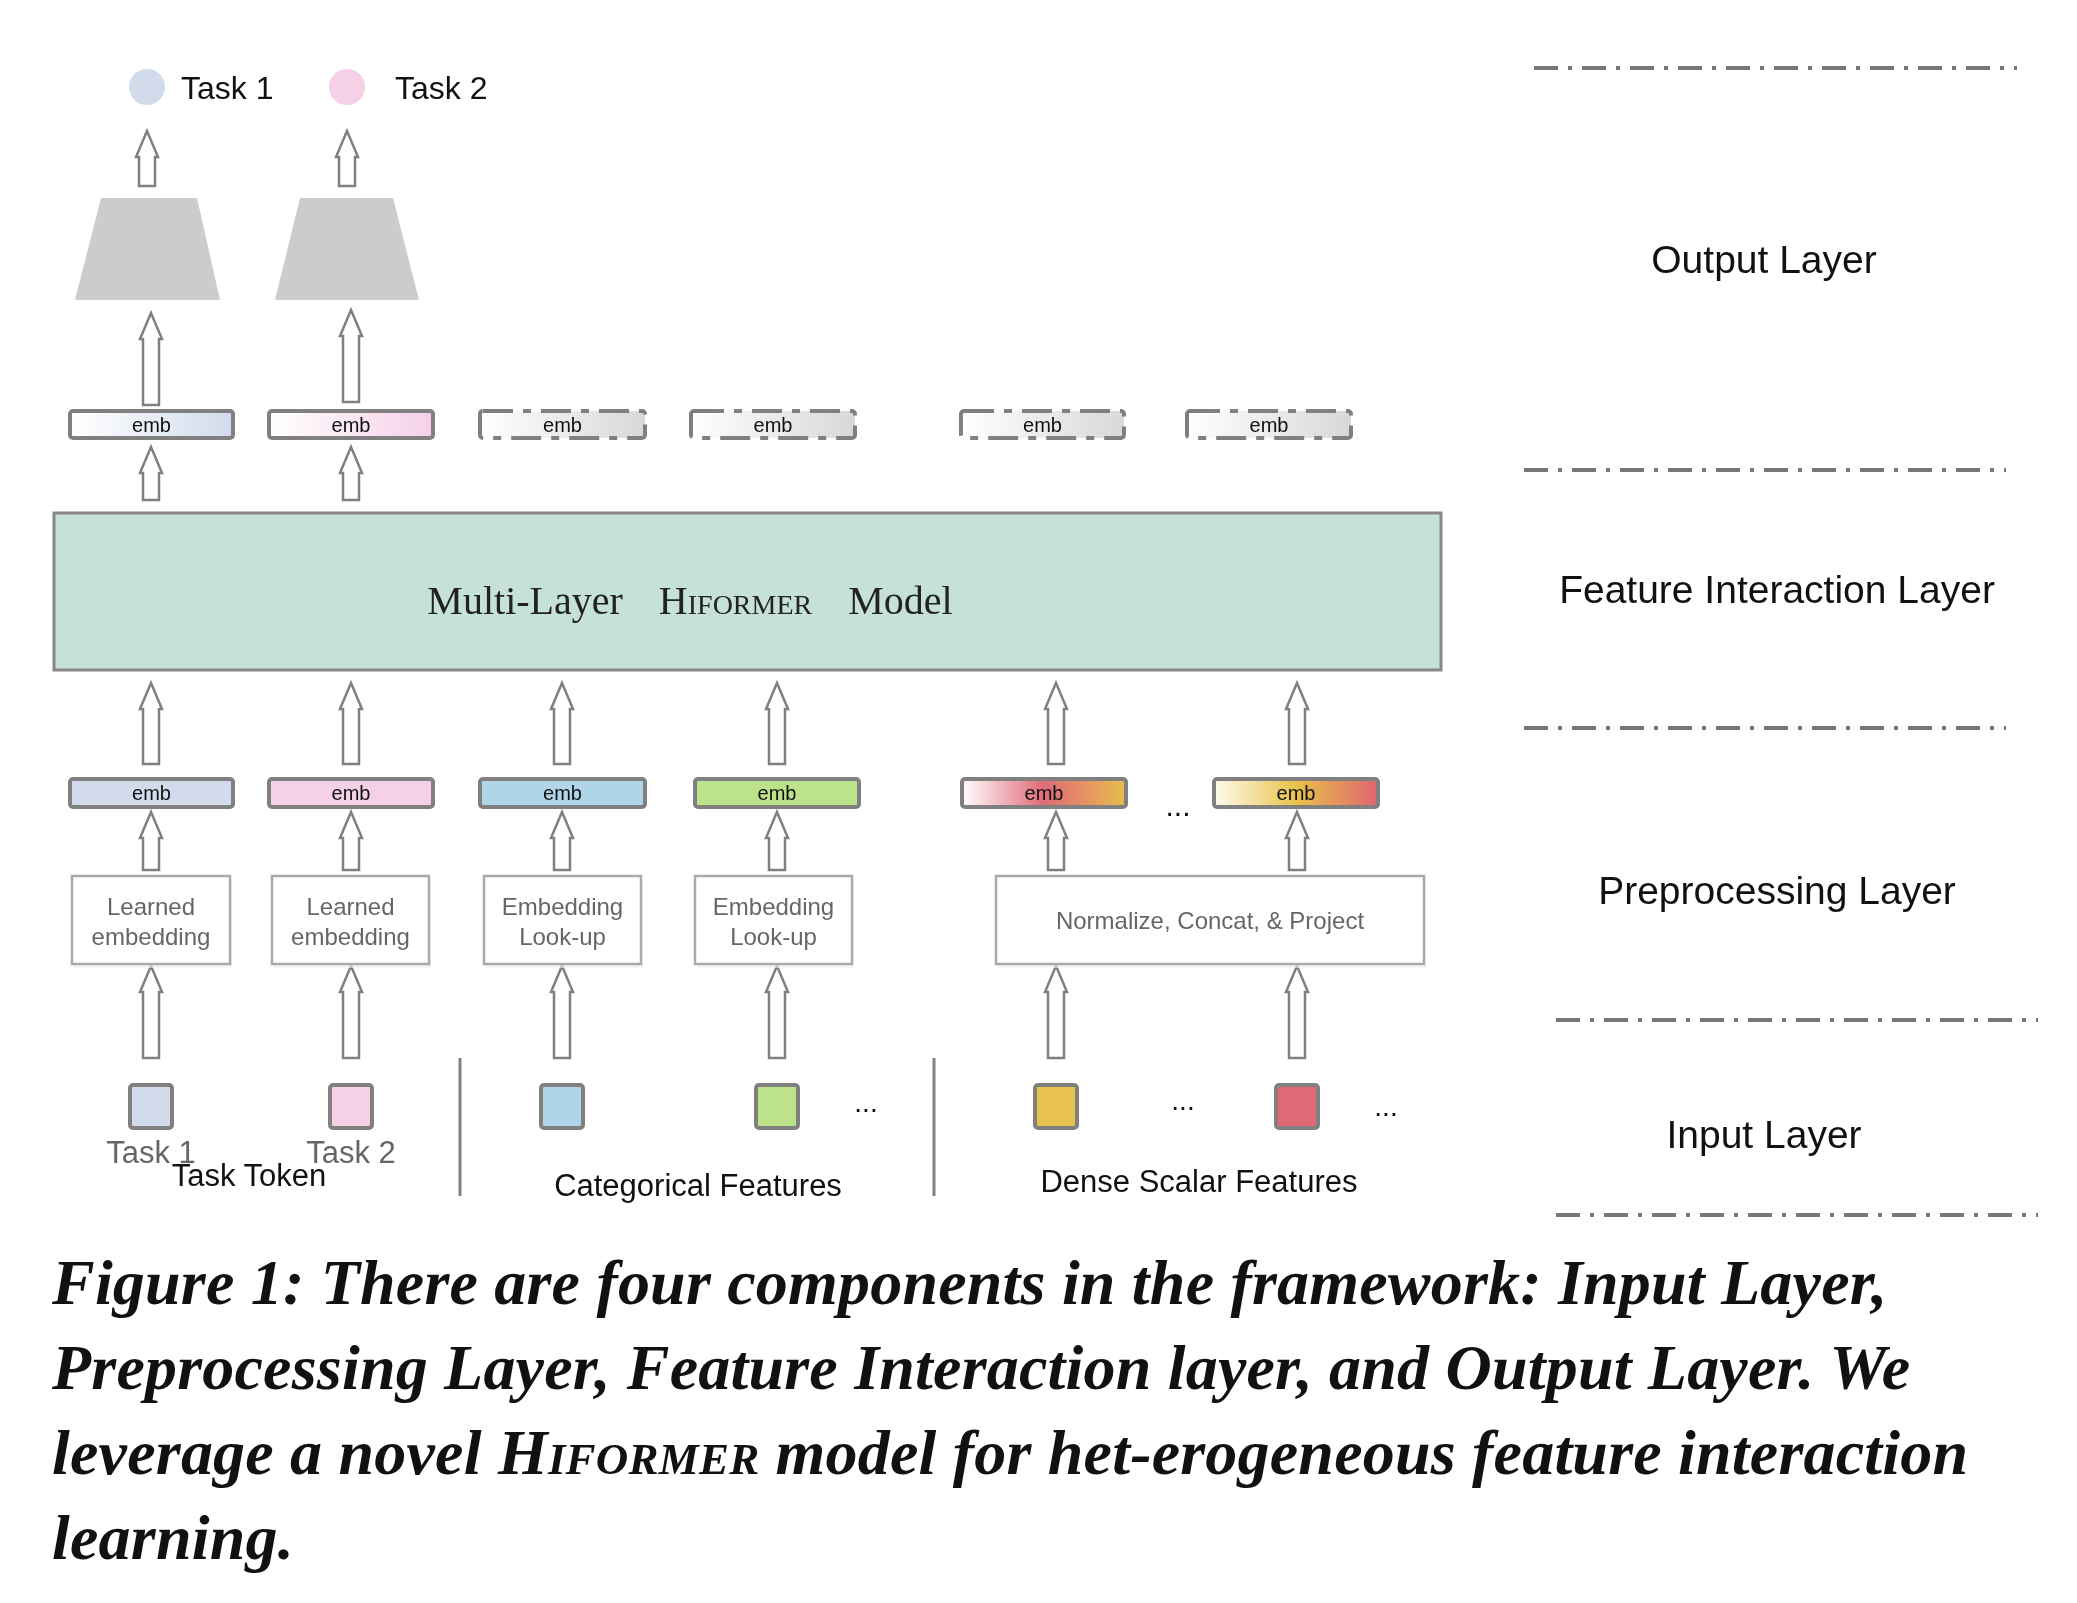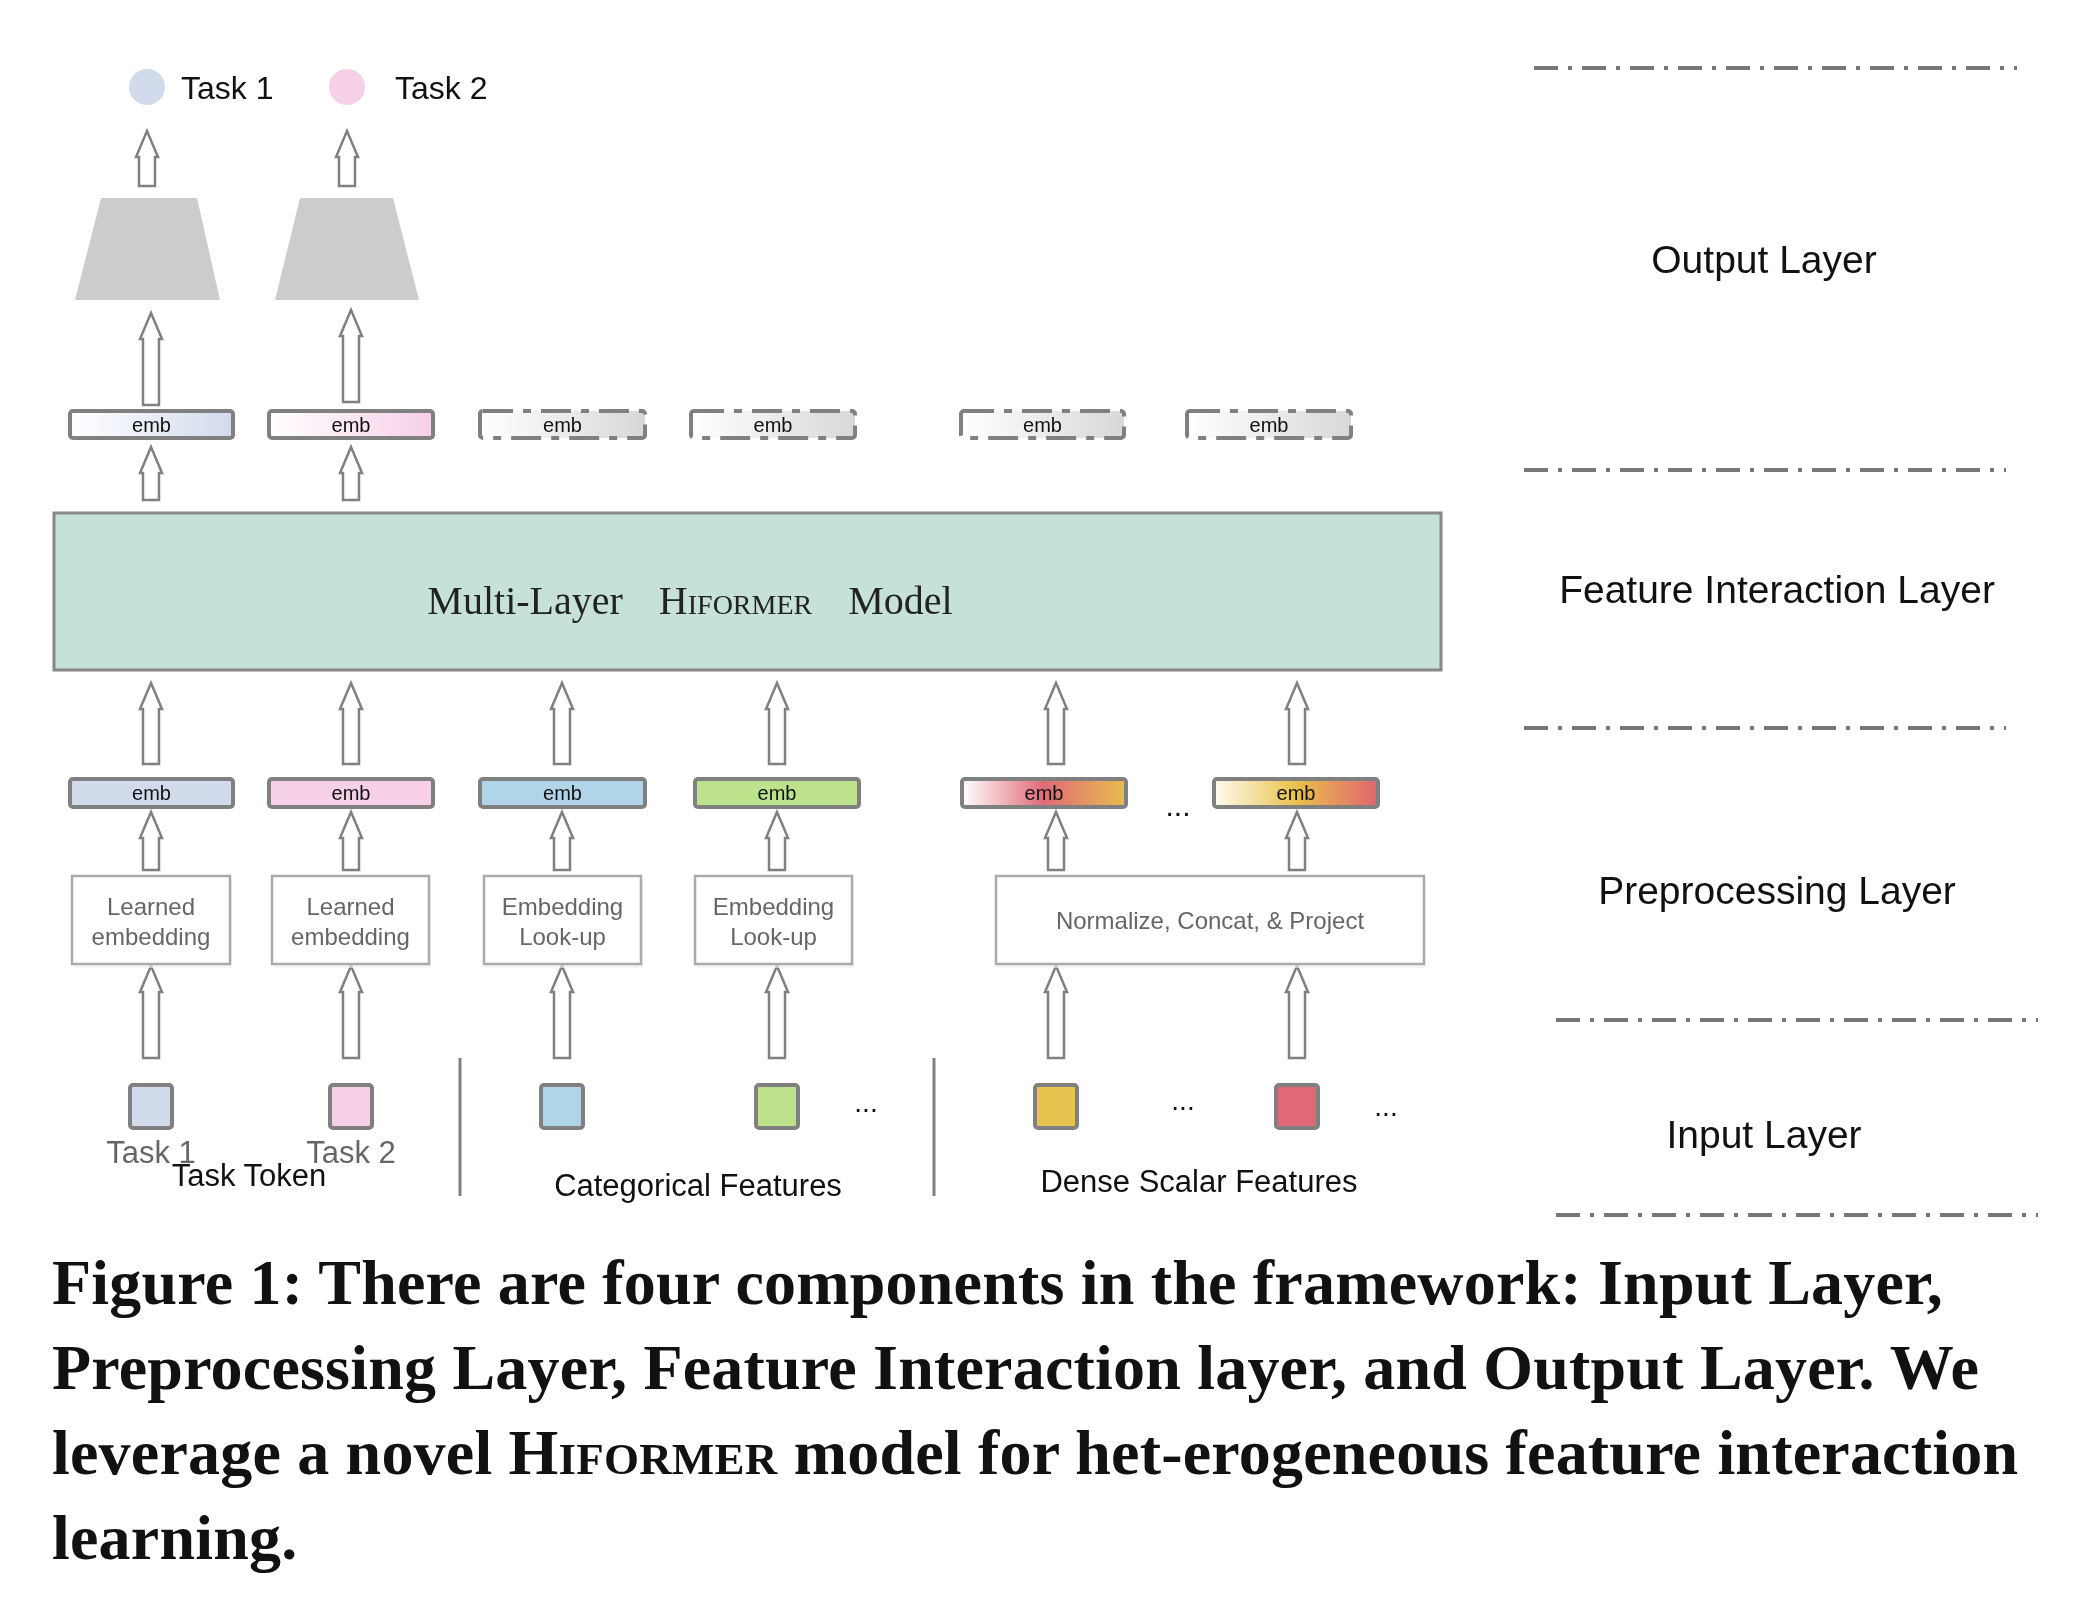--- a/index.html
+++ b/index.html
@@ -1,18 +1,18 @@
 <!DOCTYPE html>
 <html><head>
 <meta charset="utf-8">
 <style>
   html, body { margin:0; padding:0; background:#ffffff; }
   body { width:2077px; height:1603px; position:relative; overflow:hidden; font-family:"Liberation Sans", sans-serif; }
   #diagram { position:absolute; left:0; top:0; width:2077px; height:1230px; }
-  .caption { position:absolute; left:52px; top:1240px; width:1990px; font-family:"Liberation Serif", serif; font-weight:bold; font-size:64px; line-height:85px; color:#111; letter-spacing:0.2px; }
+  .caption { position:absolute; left:52px; top:1240px; width:1990px; font-family:"Liberation Serif", serif; font-weight:bold; font-size:64px; line-height:85px; color:#111; letter-spacing:0.2px;font-style:italic; }
   .caption .sc { font-variant:small-caps; }
 </style>
 </head>
 <body>
 
 <svg id="diagram" width="2077" height="1230" viewBox="0 0 2077 1230" xmlns="http://www.w3.org/2000/svg">
   <defs id="grads">
       <linearGradient id="tg0" x1="0" y1="0" x2="1" y2="0">
         <stop offset="0" stop-color="#ffffff"></stop>
         <stop offset="1" stop-color="#d2dbec"></stop>

